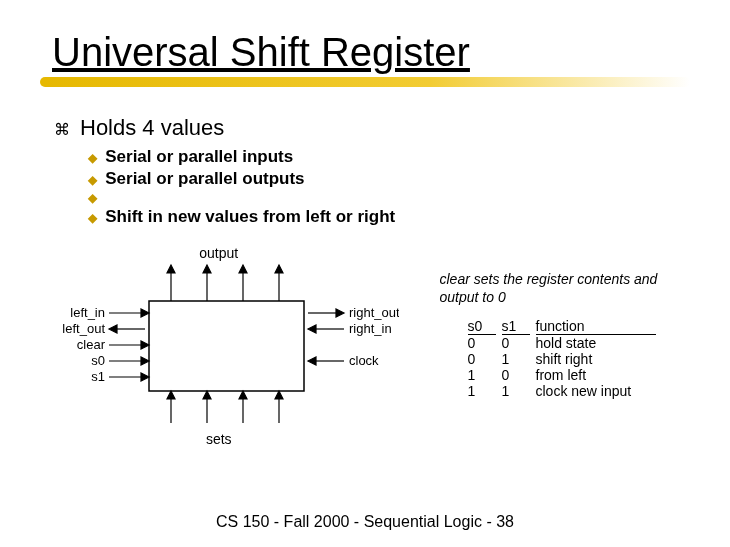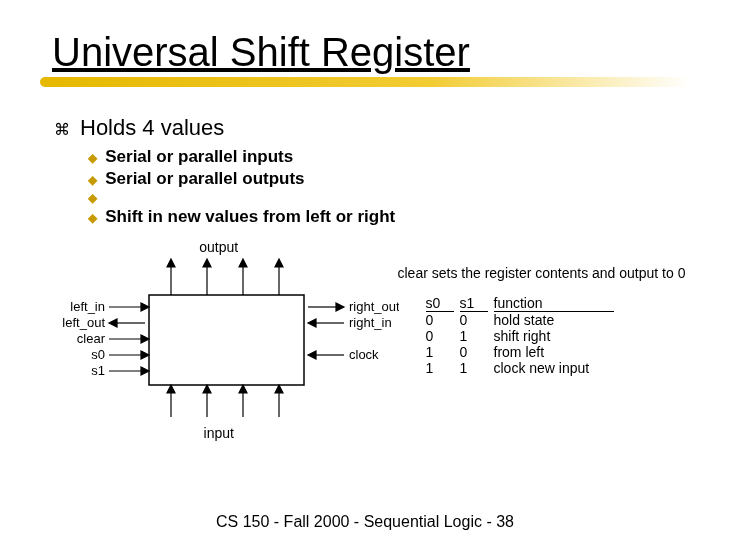--- a/index.html
+++ b/index.html
@@ -54,41 +54,42 @@
   }
   .bm2 {
     font-family: Arial, sans-serif;
     font-size: 12px;
     color: #c79a00;
     margin-right: 8px;
   }
   .diagram-row {
     display: flex;
     flex-direction: row;
-    margin-top: 12px;
+    margin-top: 18px;
+    gap: 42px;
   }
   .diagram-col {
     width: 55%;
     display:flex;
     flex-direction:column;
     align-items:center;
   }
   .side-col {
     width: 45%;
     font-family: "Trebuchet MS", Arial, sans-serif;
     font-size: 14px;
     padding-top: 26px;
   }
   .out-label, .in-label {
     font-family: "Trebuchet MS", Arial, sans-serif;
     font-size: 14px;
     text-align:center;
   }
   .svgbox { display:block; }
-  .side-text { margin-bottom: 12px; line-height:1.25; }
+  .side-text { margin-bottom: 12px; line-height:1.25;font-style:italic; }
   .table {
     display: grid;
     grid-template-columns: 28px 28px 120px;
     font-family: "Trebuchet MS", Arial, sans-serif;
     font-size: 14px;
     column-gap: 6px;
     row-gap: 0;
     margin-top: 6px;
     margin-left: 28px;
   }
@@ -192,21 +193,21 @@
         <text x="66" y="72" text-anchor="end" class="pin-label">left_out</text>
         <text x="66" y="88" text-anchor="end" class="pin-label">clear</text>
         <text x="66" y="104" text-anchor="end" class="pin-label">s0</text>
         <text x="66" y="120" text-anchor="end" class="pin-label">s1</text>
 
         <text x="310" y="56" class="pin-label">right_out</text>
         <text x="310" y="72" class="pin-label">right_in</text>
         <text x="310" y="104" class="pin-label">clock</text>
       </svg>
 
-      <div class="in-label">input</div>
+      <div class="in-label">sets</div>
     </div>
 
     <div class="side-col">
       <div class="side-text">clear sets the register contents and output to 0</div>
 
       <div class="table">
         <div class="th">s0</div>
         <div class="th">s1</div>
         <div class="th">function</div>
 

